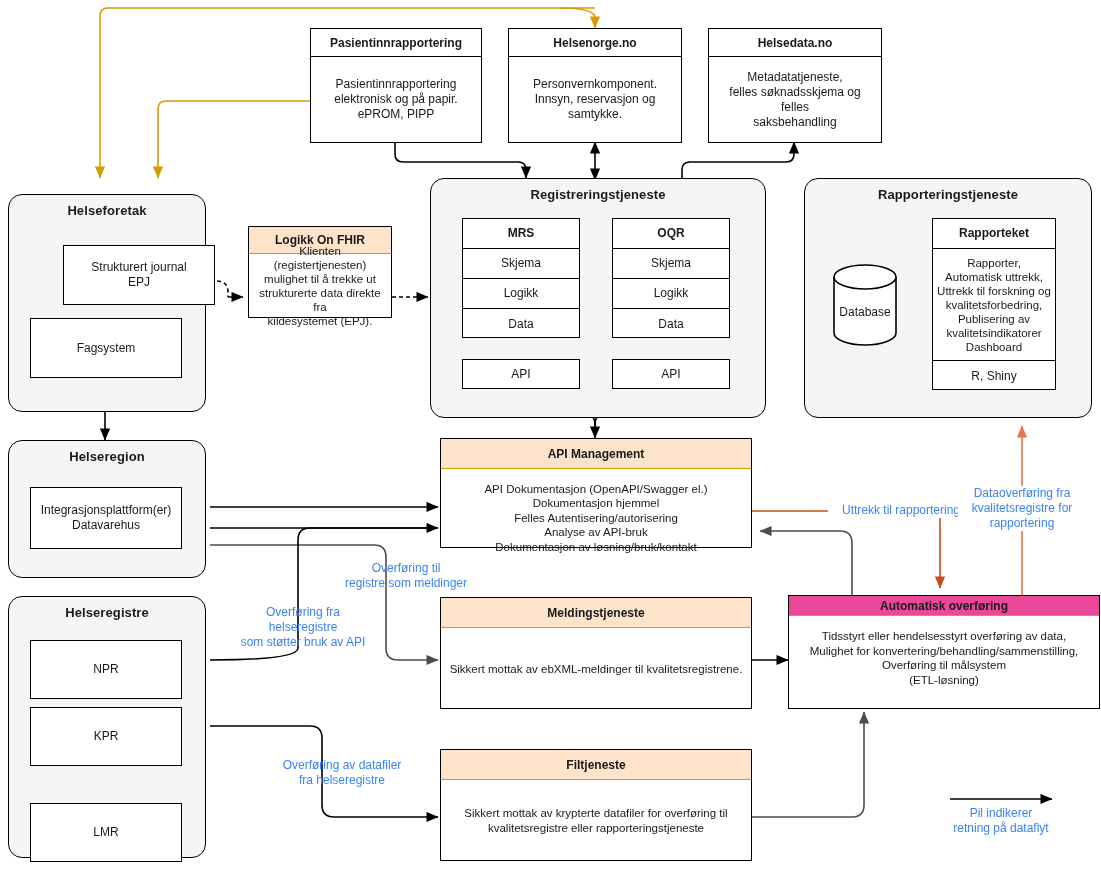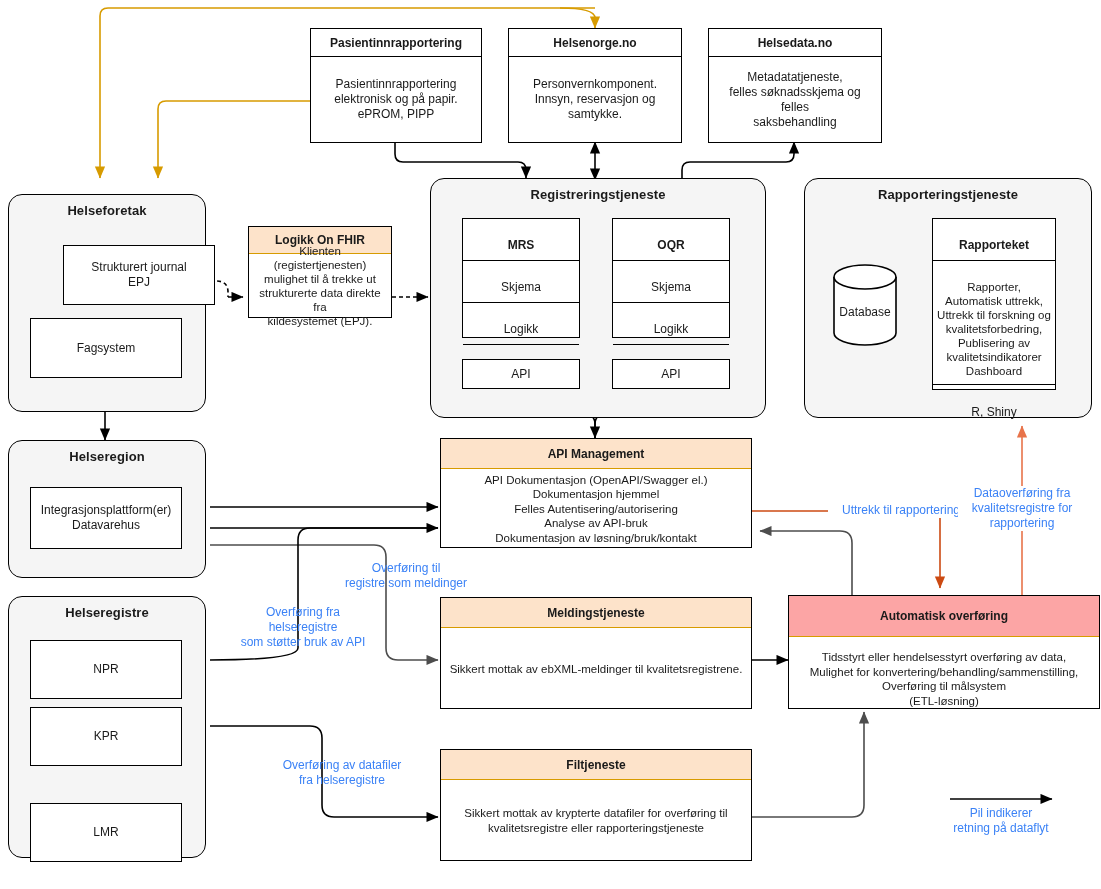--- a/index.html
+++ b/index.html
@@ -28,21 +28,21 @@
   }
   .card > .bdy{
      box-sizing:border-box;display:flex;align-items:center;justify-content:center;
      text-align:center;font-size:12px;line-height:15px;padding:3px 6px;
   }
 
   
   .stack{position:absolute;box-sizing:border-box;border:1px solid #000;background:#fff;}
   .stack .row{box-sizing:border-box;border-bottom:1px solid #000;
      display:flex;align-items:center;justify-content:center;text-align:center;
-     font-size:12px;line-height:15px;margin-top:12px;}
+     font-size:12px;line-height:15px;}
   .stack .row:last-child{border-bottom:none;}
   .stack .row.head{font-weight:bold;}
 
   
   .lbl{position:absolute;font-size:12px;line-height:15px;text-align:center;color:#3b82f6;}
 
   
   .db{position:absolute;}
   .db .dbtxt{position:absolute;left:0;right:0;top:50%;transform:translateY(-50%);
        text-align:center;font-size:12px;}
@@ -230,40 +230,40 @@
   </div>
   <div class="node box" style="left:30px;top:640px;width:152px;height:59px;">
     <div class="txt">NPR</div>
   </div>
   <div class="node box" style="left:30px;top:779px;width:152px;height:59px;margin-top:24px;">
     <div class="txt">LMR</div>
   </div>
 
   <div class="card" style="left:440px;top:438px;width:312px;height:110px;">
     <div class="hdr" style="height:30px;background:#fde3ca;border-bottom:1px solid #d79b00;">API Management</div>
-    <div class="bdy" style="height:80px;white-space:pre-line;font-size:11.5px;line-height:14.5px;">API Dokumentasjon (OpenAPI/Swagger el.)
+    <div class="bdy" style="height:80px;white-space:pre-line;font-size:11.5px;line-height:14.5px;margin-top:9px;">API Dokumentasjon (OpenAPI/Swagger el.)
 Dokumentasjon hjemmel
 Felles Autentisering/autorisering
 Analyse av API-bruk
 Dokumentasjon av løsning/bruk/kontakt</div>
   </div>
 
   <div class="card" style="left:440px;top:597px;width:312px;height:112px;">
     <div class="hdr" style="height:30px;background:#fde3ca;border-bottom:1px solid #d79b00;">Meldingstjeneste</div>
     <div class="bdy" style="height:82px;white-space:pre-line;font-size:11.5px;">Sikkert mottak av ebXML-meldinger til kvalitetsregistrene.</div>
   </div>
 
   <div class="card" style="left:440px;top:749px;width:312px;height:112px;">
     <div class="hdr" style="height:30px;background:#fde3ca;border-bottom:1px solid #d79b00;">Filtjeneste</div>
     <div class="bdy" style="height:82px;white-space:pre-line;font-size:11.5px;line-height:15px;">Sikkert mottak av krypterte datafiler for overføring til
 kvalitetsregistre eller rapporteringstjeneste</div>
   </div>
 
   <div class="card" style="left:788px;top:595px;width:312px;height:114px;">
-    <div class="hdr" style="height:41px;background:#fca5a5;border-bottom:1px solid #d79b00;">Automatisk overføring</div>
+    <div class="hdr" style="height:20px;background:#ec4899;border-bottom:1px solid #d79b00;">Automatisk overføring</div>
     <div class="bdy" style="height:84px;white-space:pre-line;font-size:11.5px;line-height:14.5px;">Tidsstyrt eller hendelsesstyrt overføring av data,
 Mulighet for konvertering/behandling/sammenstilling,
 Overføring til målsystem
 (ETL-løsning)</div>
   </div>
 
   <div class="lbl" style="left:218px;top:605px;width:170px;white-space:pre-line;">Overføring fra
 helseregistre
 som støtter bruk av API</div>
 

